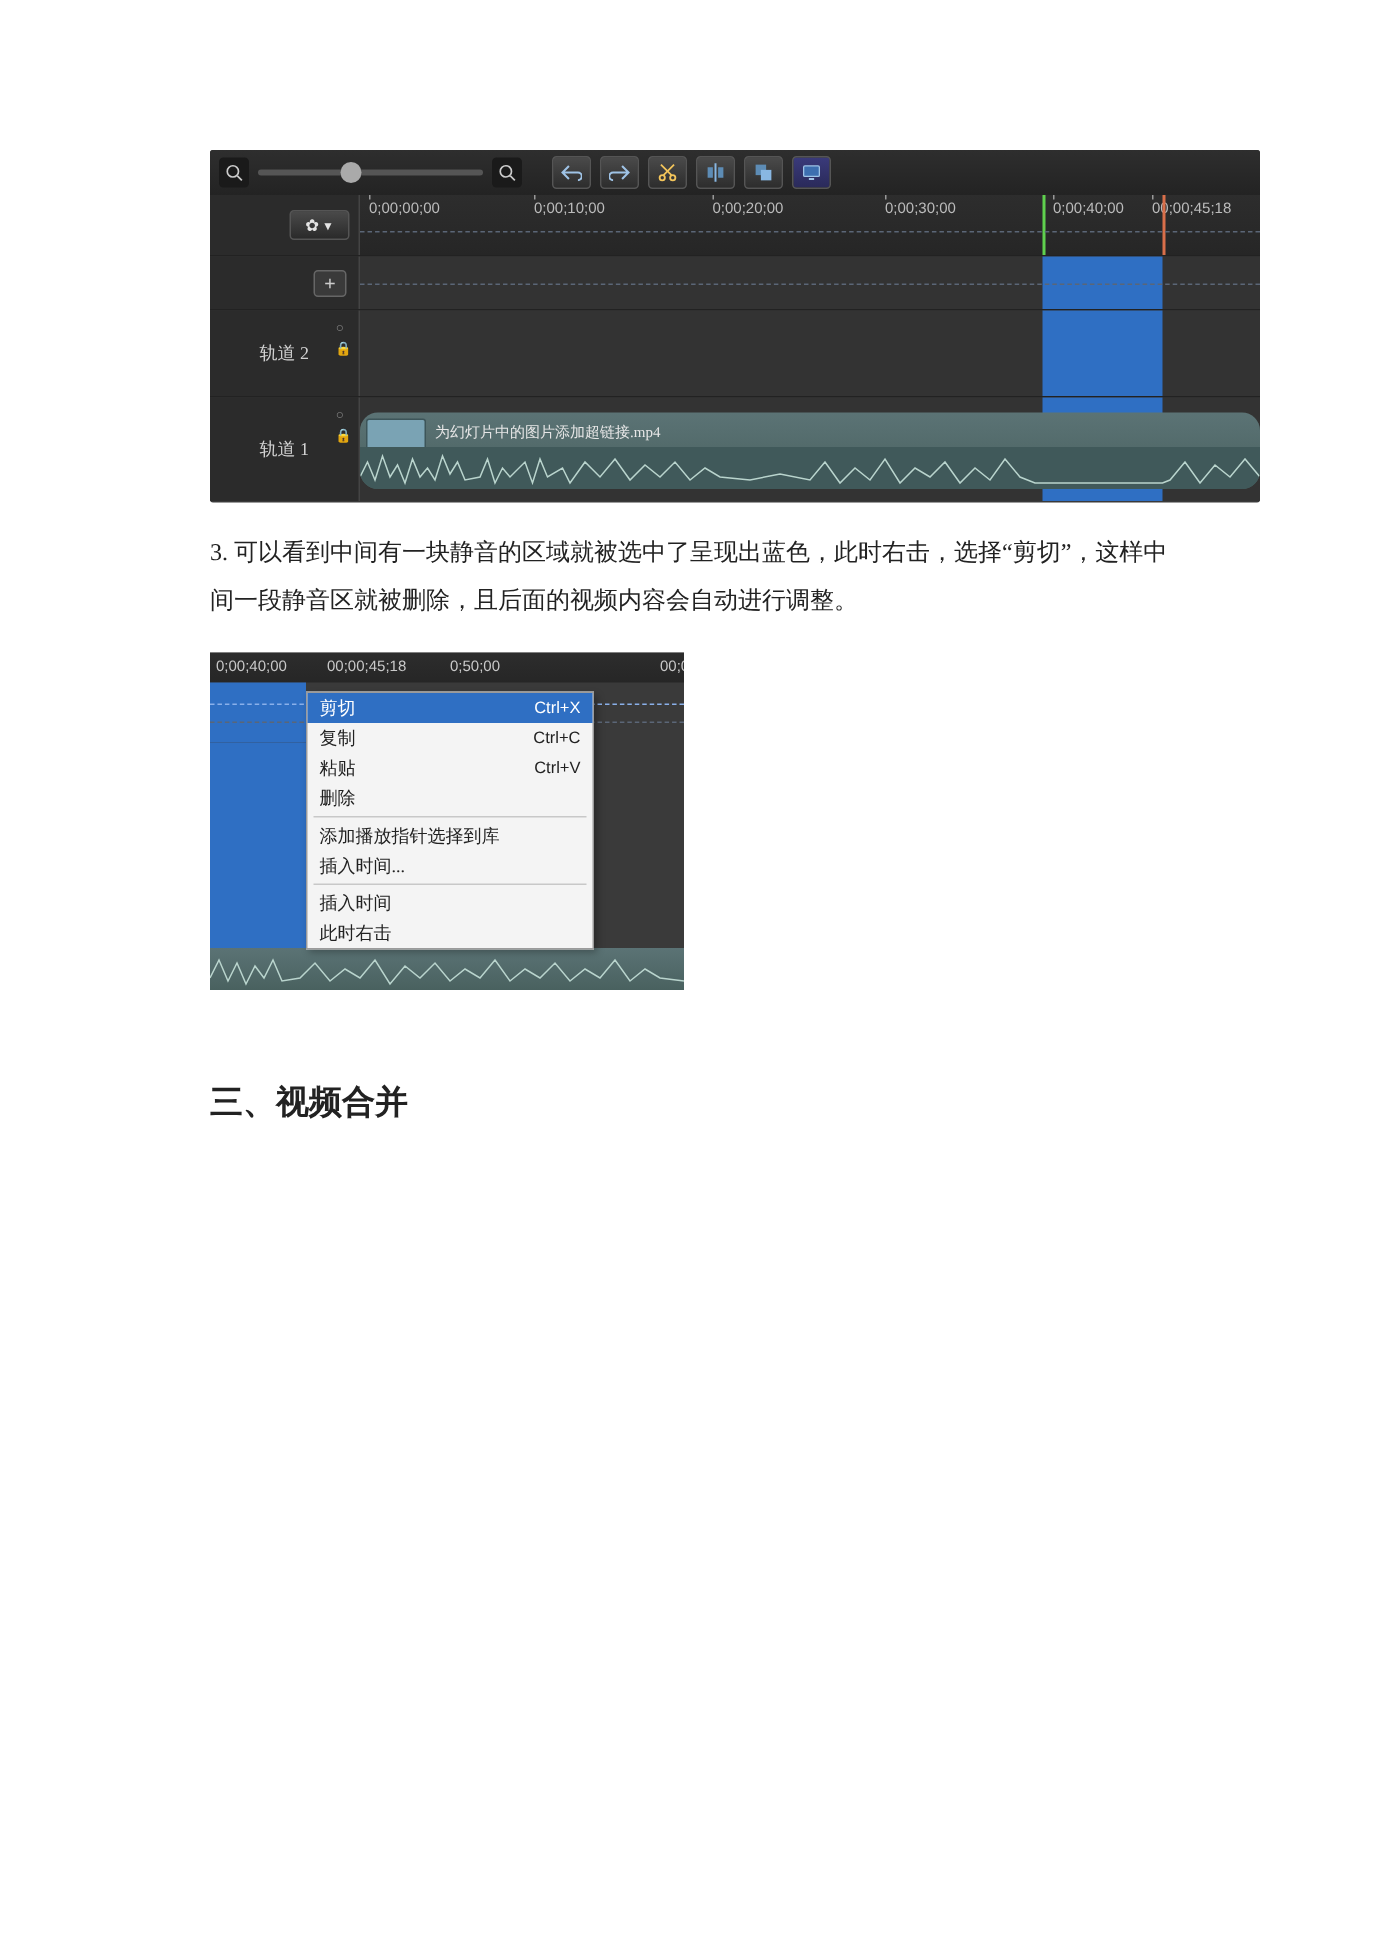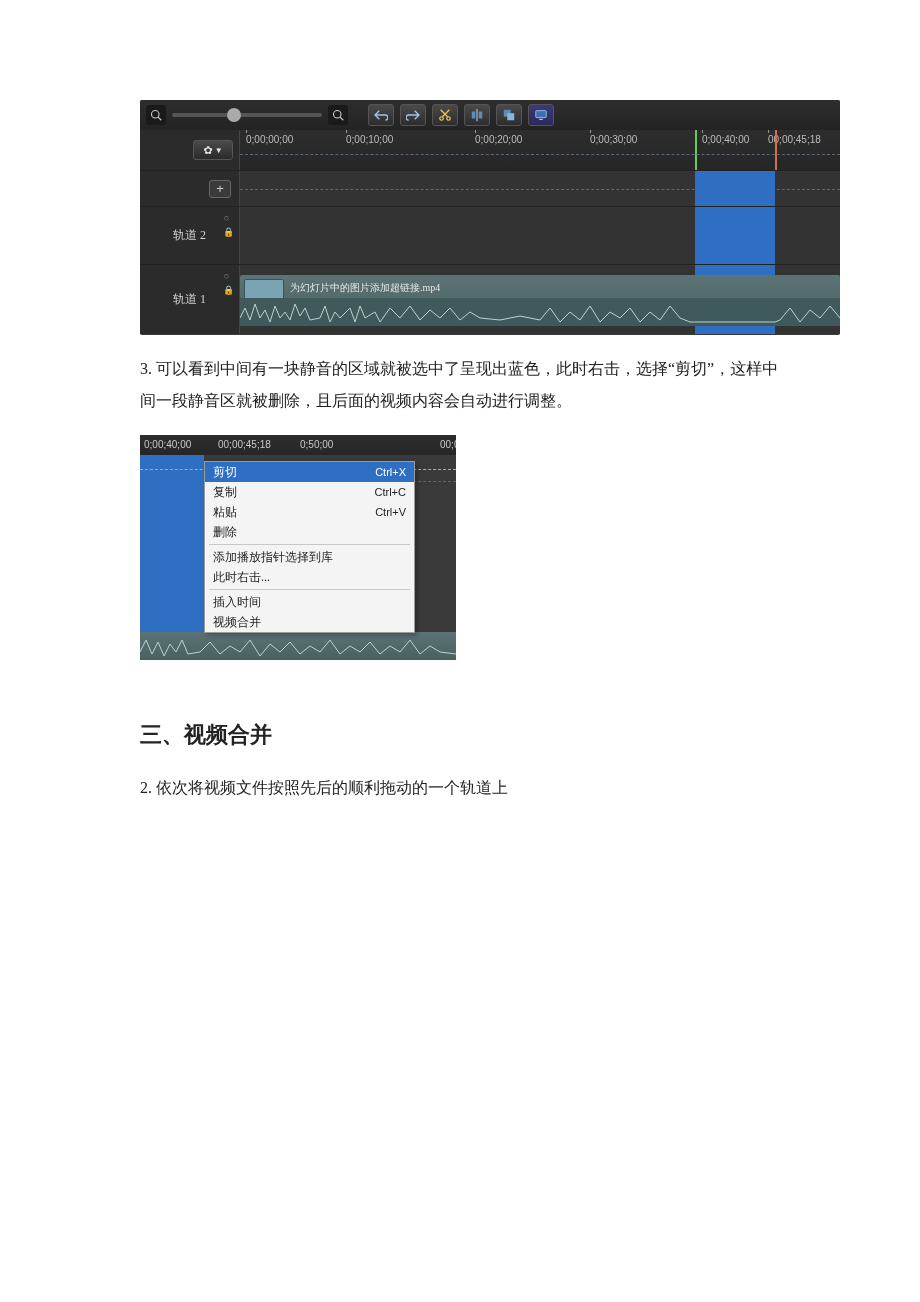--- a/index.html
+++ b/index.html
@@ -138,21 +138,21 @@
     font-size:13px;
   }
   .plus-lane{flex:1;background:#333;position:relative;}
   .plus-lane .dsh{position:absolute;left:0;right:0;top:50%;border-top:1px dashed #5b6677;}
   .sel-blue {
     position:absolute; top:0; bottom:0; background:#2f6fc3;
   }
   .clip {
     position:absolute; top:10px; bottom:8px; left:0; right:0;
     background: linear-gradient(#5b7375,#49615f);
-    border-radius:2px;
+    border-radius:12px;
     overflow:hidden;
   }
   .clip-thumb {
     position:absolute; left:4px; top:4px; width:40px; height:26px;
     background:#7aa3b4;border:1px solid #3d5559;border-radius:2px;
   }
   .clip-title{
     position:absolute;left:50px;top:6px;font-size:10px;color:#e6e6e6;
     font-family:"SimSun","宋体",serif;
   }
@@ -194,21 +194,21 @@
   .shot2-ruler span{position:absolute;top:4px;}
   .shot2-sel1{position:absolute;top:20px;left:0;width:64px;height:40px;background:#2f6fc3;}
   .shot2-sel2{position:absolute;top:60px;left:0;width:64px;bottom:28px;background:#2f6fc3;}
   .shot2-dash{position:absolute;left:0;right:0;top:34px;border-top:1px dashed #8ab0ea;}
   .shot2-dash2{position:absolute;left:0;right:0;top:46px;border-top:1px dashed #5b6677;}
   .shot2-wave-band{
     position:absolute;left:0;right:0;bottom:0;height:28px;
     background:linear-gradient(#5b7375,#49615f);
   }
   .ctx-menu{
-    position:absolute;left:64px;top:26px;width:211px;
+    position:absolute;left:64px;top:26px;width:192px;
     background:#f4f4f4;border:1px solid #9b9b9b;
     box-shadow:2px 2px 5px rgba(0,0,0,.3);
     font-size:12px;
   }
   .ctx-item{
     display:flex;align-items:center;
     height:20px;padding:0 8px;
     justify-content:space-between;
   }
   .ctx-item.sel{background:#2f6fc3;color:#fff;}
@@ -289,21 +289,21 @@
 
     <div class="shot1-ruler-row">
       <div class="shot1-left-gutter">
         <div class="gear-pill">
           <span>✿</span>
           <span style="font-size:8px;">▼</span>
         </div>
       </div>
       <div class="ruler-area">
         <span class="tick" style="left:6px">0;00;00;00</span>
-        <span class="tick" style="left:106px">0;00;10;00</span>
+        <span class="tick" style="left:116px">0;00;10;00</span>
         <span class="tick" style="left:235px">0;00;20;00</span>
         <span class="tick" style="left:350px">0;00;30;00</span>
         <span class="tick" style="left:462px">0;00;40;00</span>
         <span class="tick" style="left:528px">00;00;45;18</span>
         <div class="play-marker m1"></div>
         <div class="play-marker m2" style="background:#d96f4a;"></div>
         <div class="dashes"></div>
       </div>
     </div>
 
@@ -387,33 +387,32 @@
       <div class="ctx-item">
         <span>删除</span>
           <span></span>
       </div>
       <div class="ctx-sep"></div>
       <div class="ctx-item">
         <span>添加播放指针选择到库</span>
           <span></span>
       </div>
       <div class="ctx-item">
-        <span>此时右击...</span>
+        <span>插入时间...</span>
           <span></span>
       </div>
       <div class="ctx-sep"></div>
       <div class="ctx-item">
         <span>插入时间</span>
           <span></span>
       </div>
       <div class="ctx-item">
-        <span>视频合并</span>
+        <span>此时右击</span>
           <span></span>
       </div>
     </div>
   </div>
 
 
   <h2 class="section-h">三、视频合并</h2>
 
-  <p class="body-text" style="margin:4px 0;">2. 依次将视频文件按照先后的顺利拖动的一个轨道上</p>
 
 </div>
 
 </body></html>

